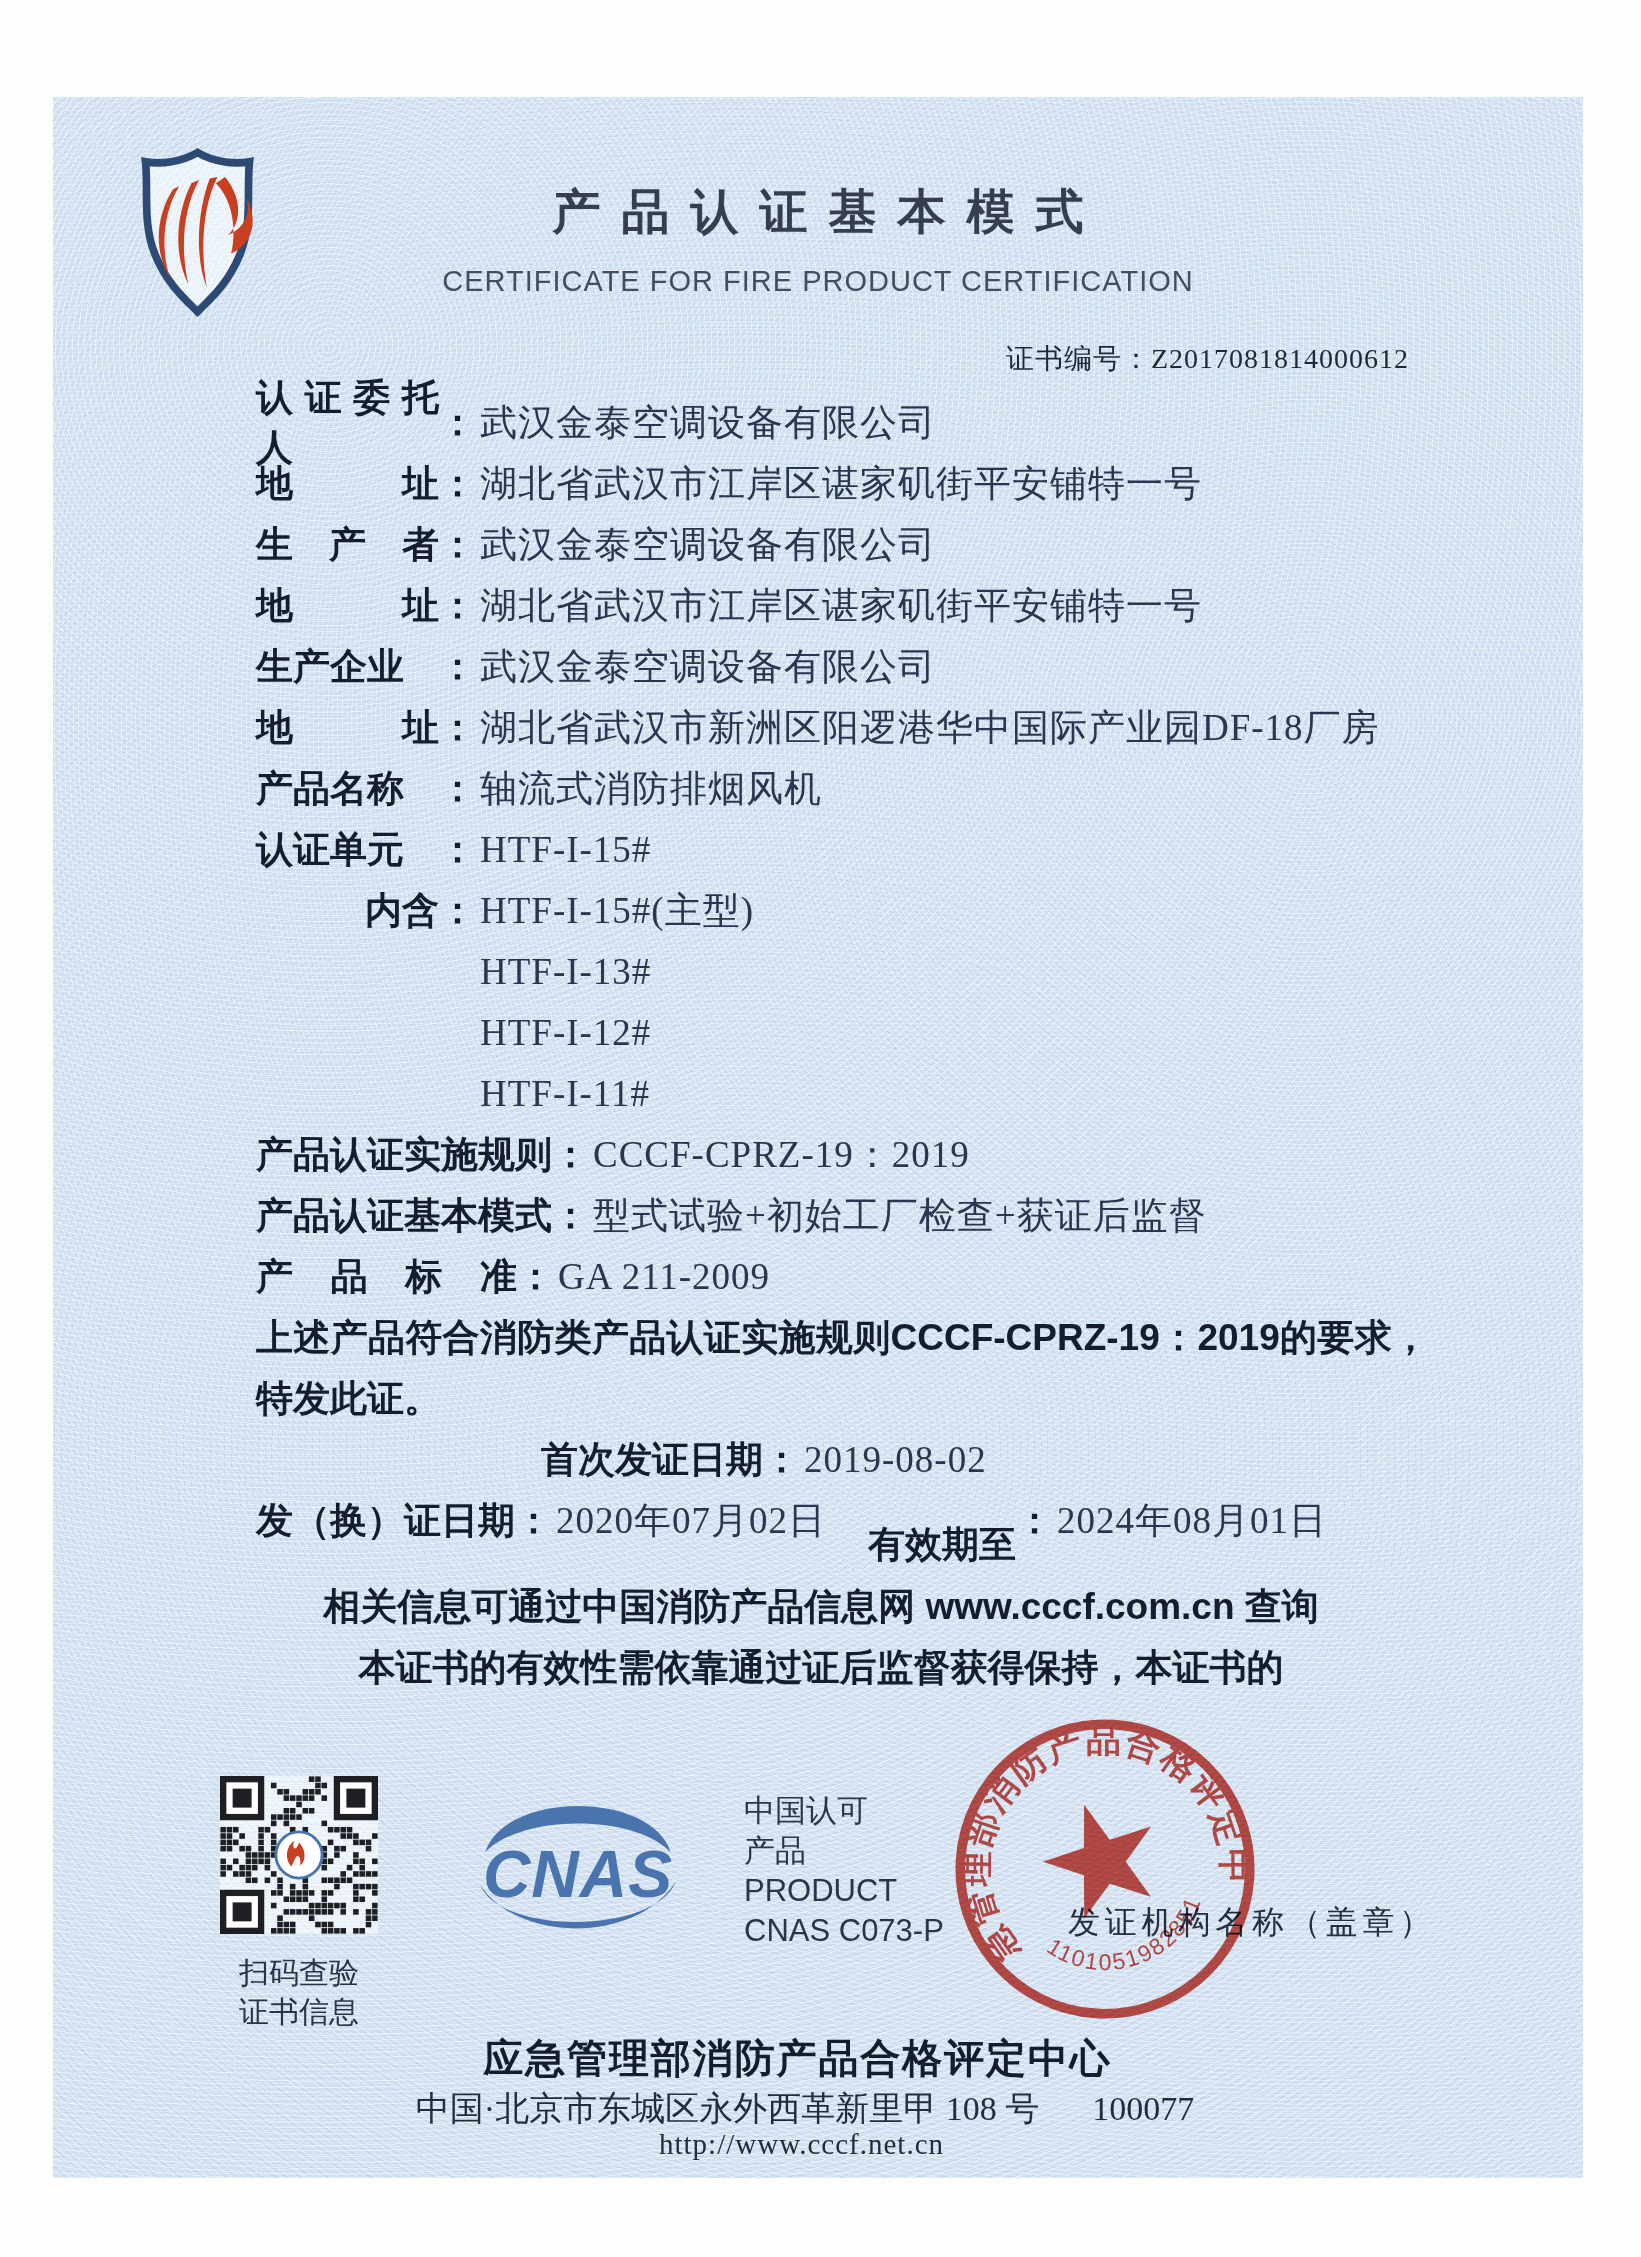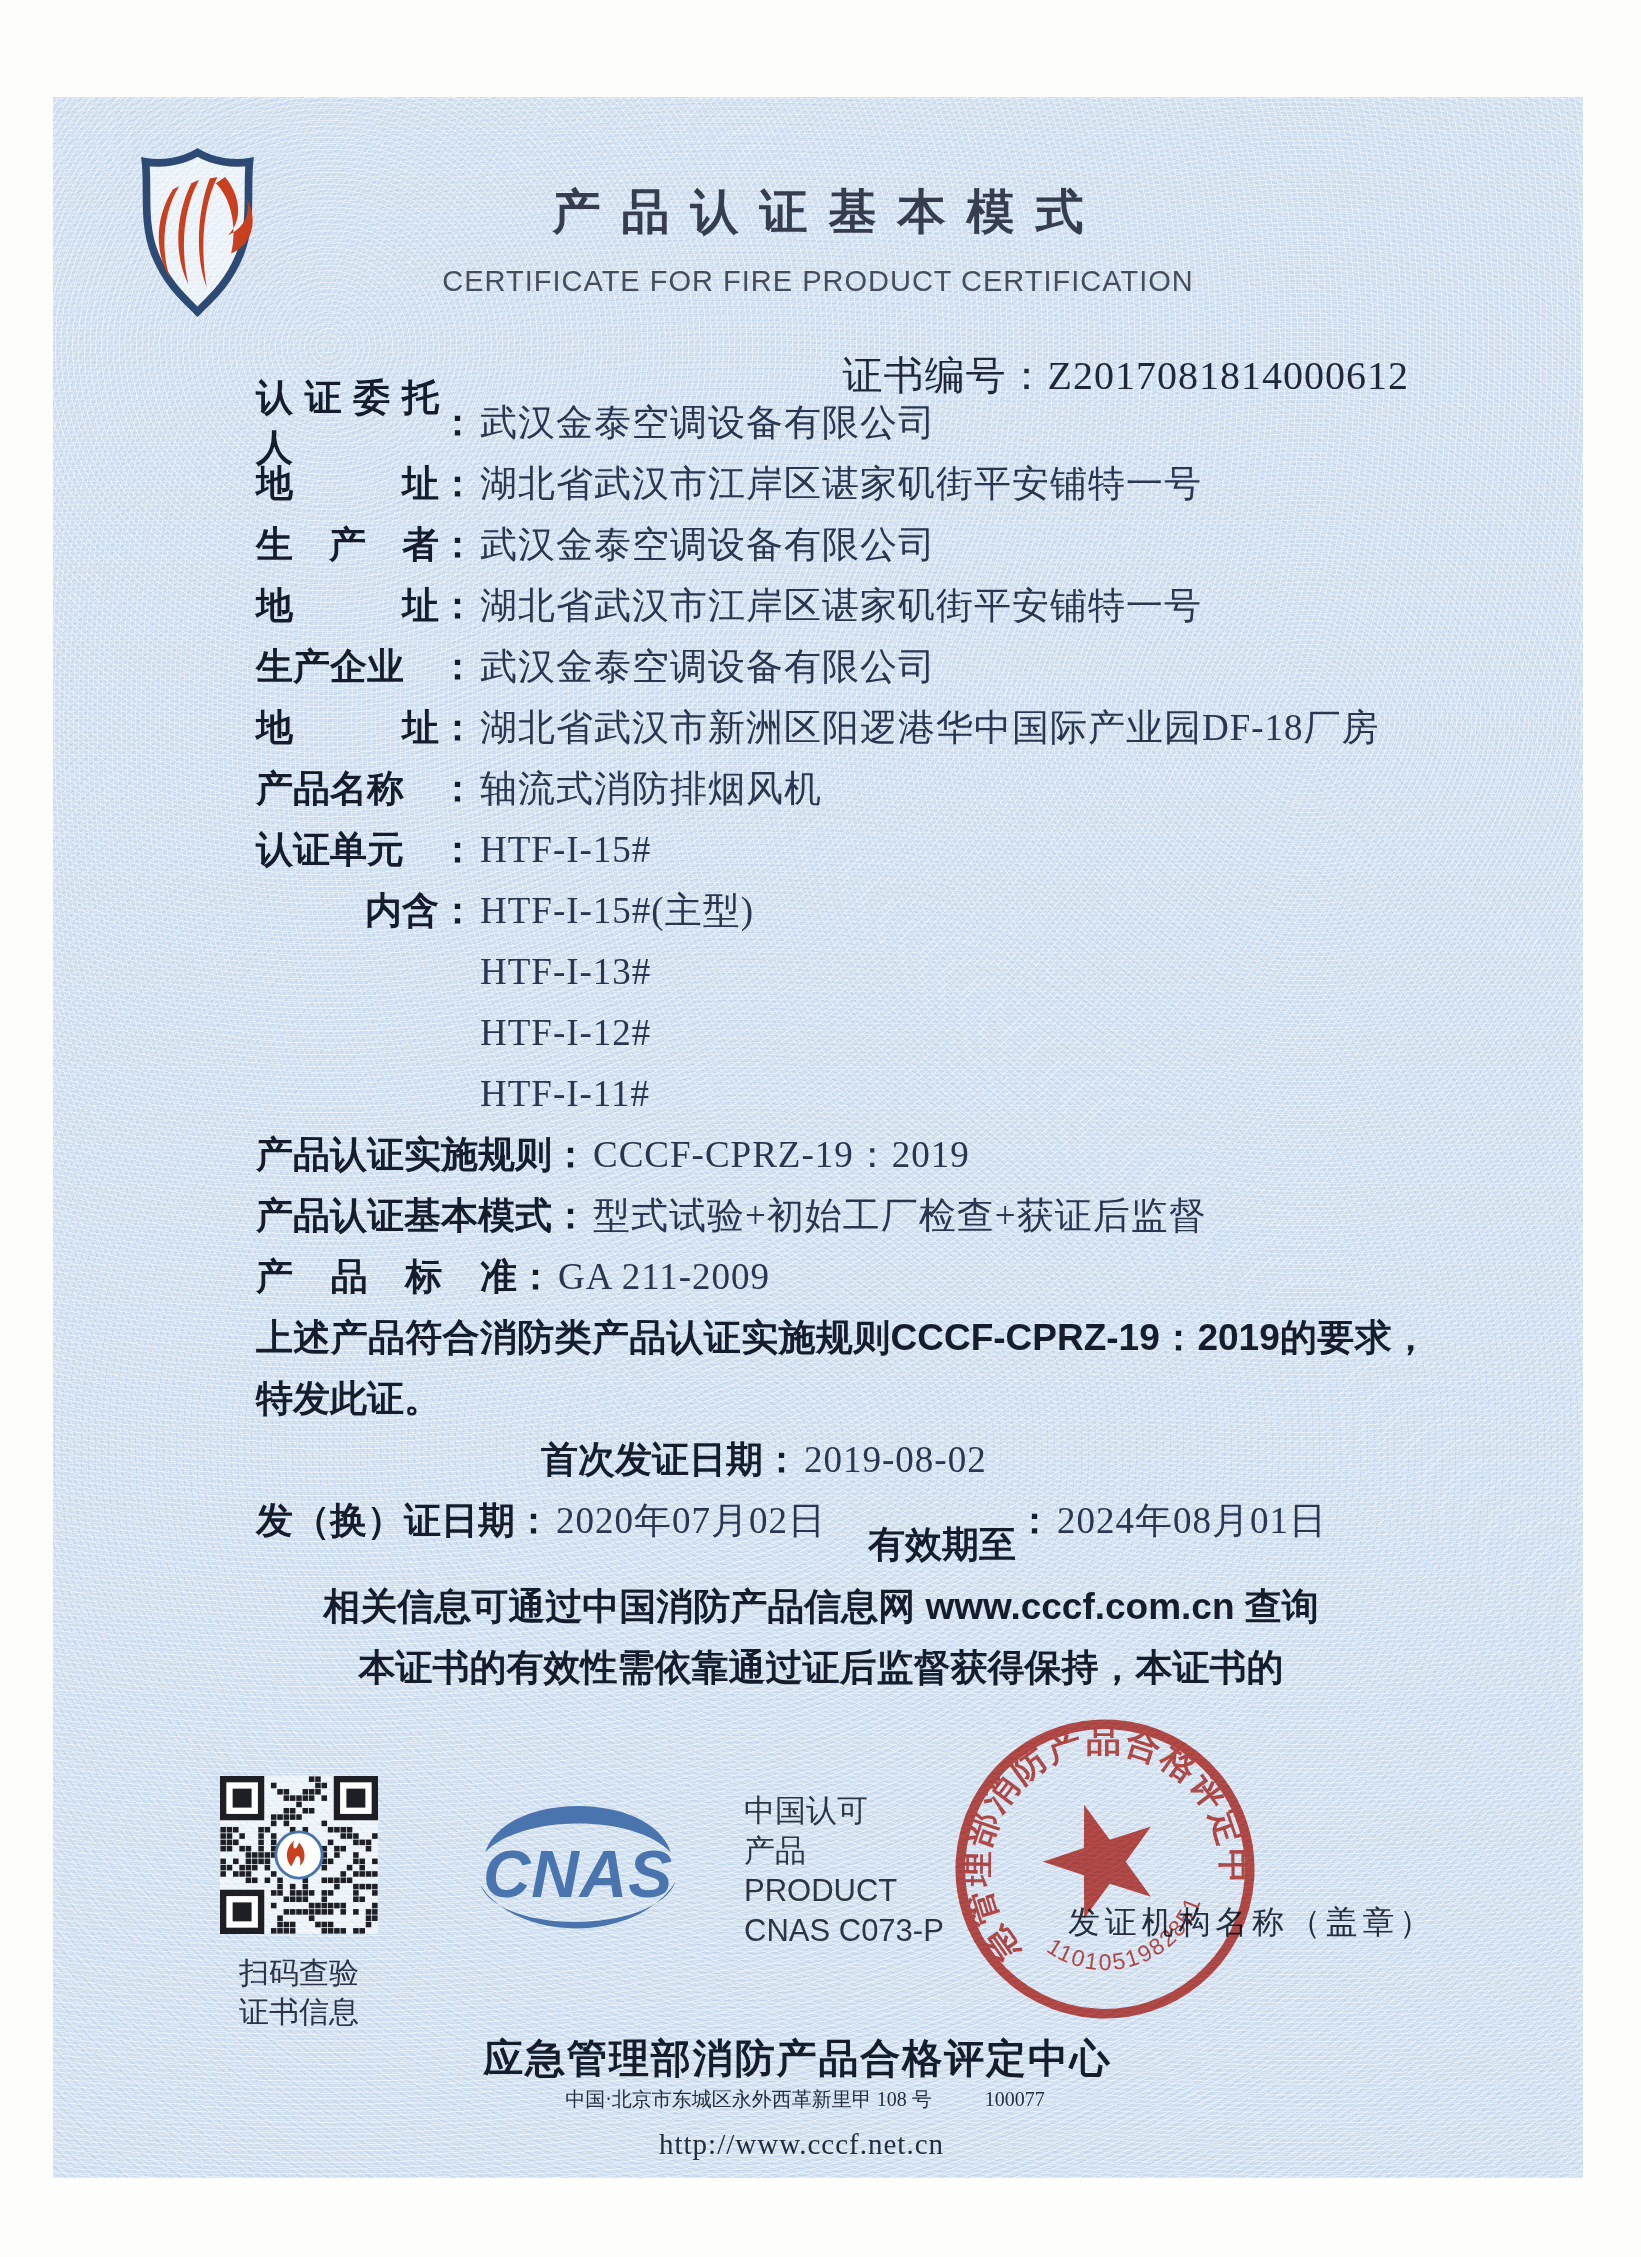--- a/index.html
+++ b/index.html
@@ -19,22 +19,22 @@
   .logo{position:absolute;left:68px;top:43px;width:153px;height:198px;}
   .title{
     position:absolute;top:83px;left:0;width:100%;text-align:center;
     font-size:48px;font-weight:bold;letter-spacing:21px;text-indent:21px;color:#353d4e;
   }
   .subtitle{
     position:absolute;top:168px;left:0;width:100%;text-align:center;
     font-size:29px;letter-spacing:1px;color:#454d5c;
   }
   .certno{
-    position:absolute;top:243px;right:174px;font-size:40px;
-    font-family:"Liberation Serif",serif;color:#1f2738;letter-spacing:1px;margin-top:8px;
+    position:absolute;top:243px;right:174px;font-size:28px;
+    font-family:"Liberation Serif",serif;color:#1f2738;letter-spacing:1px;
   }
   .content{position:absolute;left:203px;top:295px;width:1217px;font-size:37px;color:#151d2c;}
   .row{display:flex;align-items:center;height:61px;}
   .lbl{flex:0 0 183px;font-weight:bold;color:#151d2c;}
   .lbl.just{text-align:justify;text-align-last:justify;}
   .lbl.right{text-align:right;}
   .lbl-a{font-weight:bold;color:#151d2c;}
   .lbl-m{flex:0 0 261px;font-weight:bold;color:#151d2c;text-align:justify;text-align-last:justify;}
   .colon{flex:0 0 41px;font-weight:bold;color:#151d2c;}
   .val{font-family:"Liberation Serif",serif;color:#2a3650;letter-spacing:1px;white-space:nowrap;}
@@ -53,21 +53,21 @@
     position:absolute;left:1015px;top:1804px;font-size:32px;
     font-family:"Liberation Serif",serif;letter-spacing:4.8px;color:#252d3e;white-space:nowrap;
   }
   .stamp{position:absolute;left:888px;top:1608px;width:328px;height:328px;opacity:.88;mix-blend-mode:multiply;}
   .orgname{
     position:absolute;left:0;top:1934px;width:1489px;text-align:center;
     font-size:40px;font-weight:bold;letter-spacing:1.9px;color:#151d2c;
   }
   .addr{
     position:absolute;left:0;top:1989px;width:1504px;text-align:center;
-    font-size:20px;font-family:"Liberation Serif",serif;color:#242c3c;
+    font-size:34px;font-family:"Liberation Serif",serif;color:#242c3c;
   }
   .postcode{margin-left:53px;}
   .url{
     position:absolute;left:0;top:2031px;width:1497px;text-align:center;
     font-size:29px;font-family:"Liberation Serif",serif;color:#242c3c;letter-spacing:1px;
   }
 </style>
 </head>
 <body>
 

